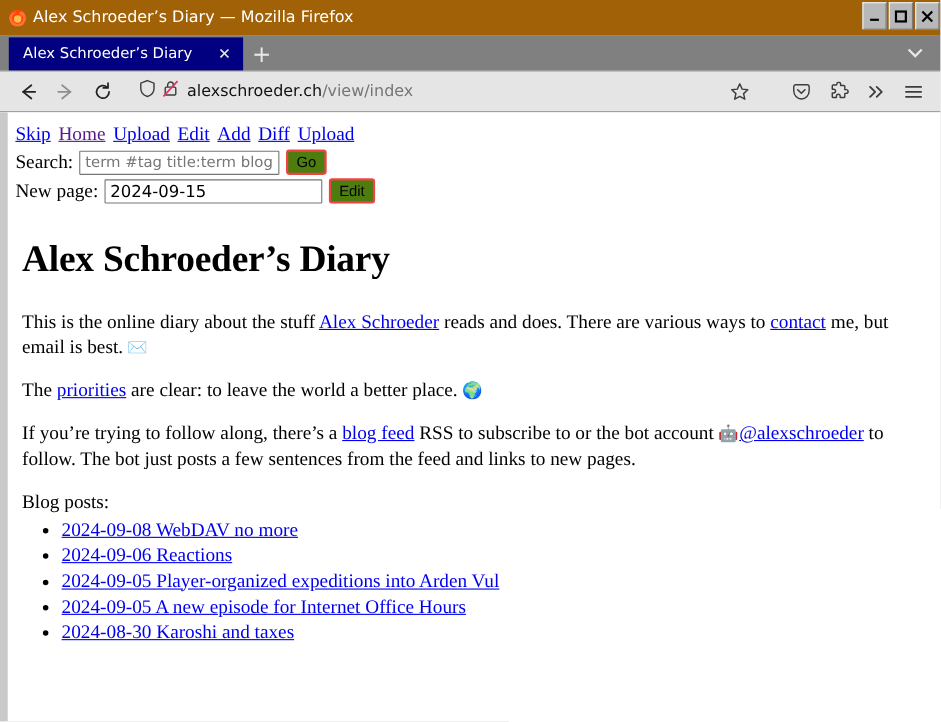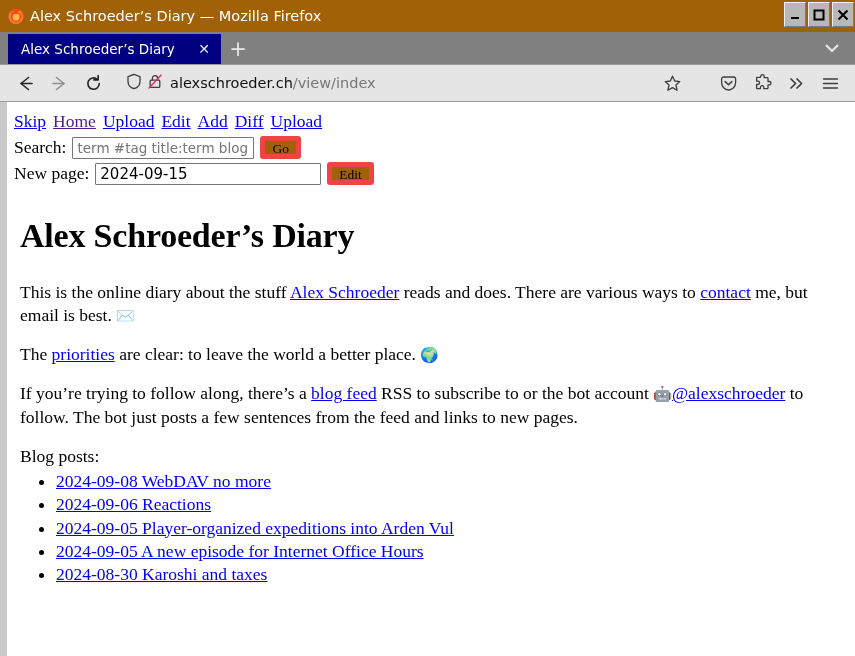--- a/index.html
+++ b/index.html
@@ -189,31 +189,31 @@
     height: 22px;
     padding: 1px 4px;
     border: 1px solid #767676;
     background: #ffffff;
     color: #000;
     border-radius: 1px;
     outline: none;
   }
   input.txt::placeholder { color: #767676; opacity: 1; }
   #search-input { width: 182px; }
-  #newpage-input { width: 226px; font-size: 15px; }
+  #newpage-input { width: 198px; font-size: 15px; }
   button.formbtn {
-    font-family: Liberation Serif, serif;
+    font-family: Liberation Sans, sans-serif;
     font-size: 13.5px;
     height: 23px;
     min-width: 30px;
     margin-left: 6px;
     padding: 0 7px;
-    border: 5px solid #ef4444;
+    border: 2px solid #ef4444;
     border-radius: 3px;
-    background: #a16207;
+    background: #4d7c0f;
     color: #000;
     cursor: pointer;
   }
 
   h1#page-title {
     font-family: "Liberation Serif", "DejaVu Serif", serif;
     font-size: 34px;
     font-weight: bold;
     margin: 29px 0 22px 6px;
     letter-spacing: -0.2px;

